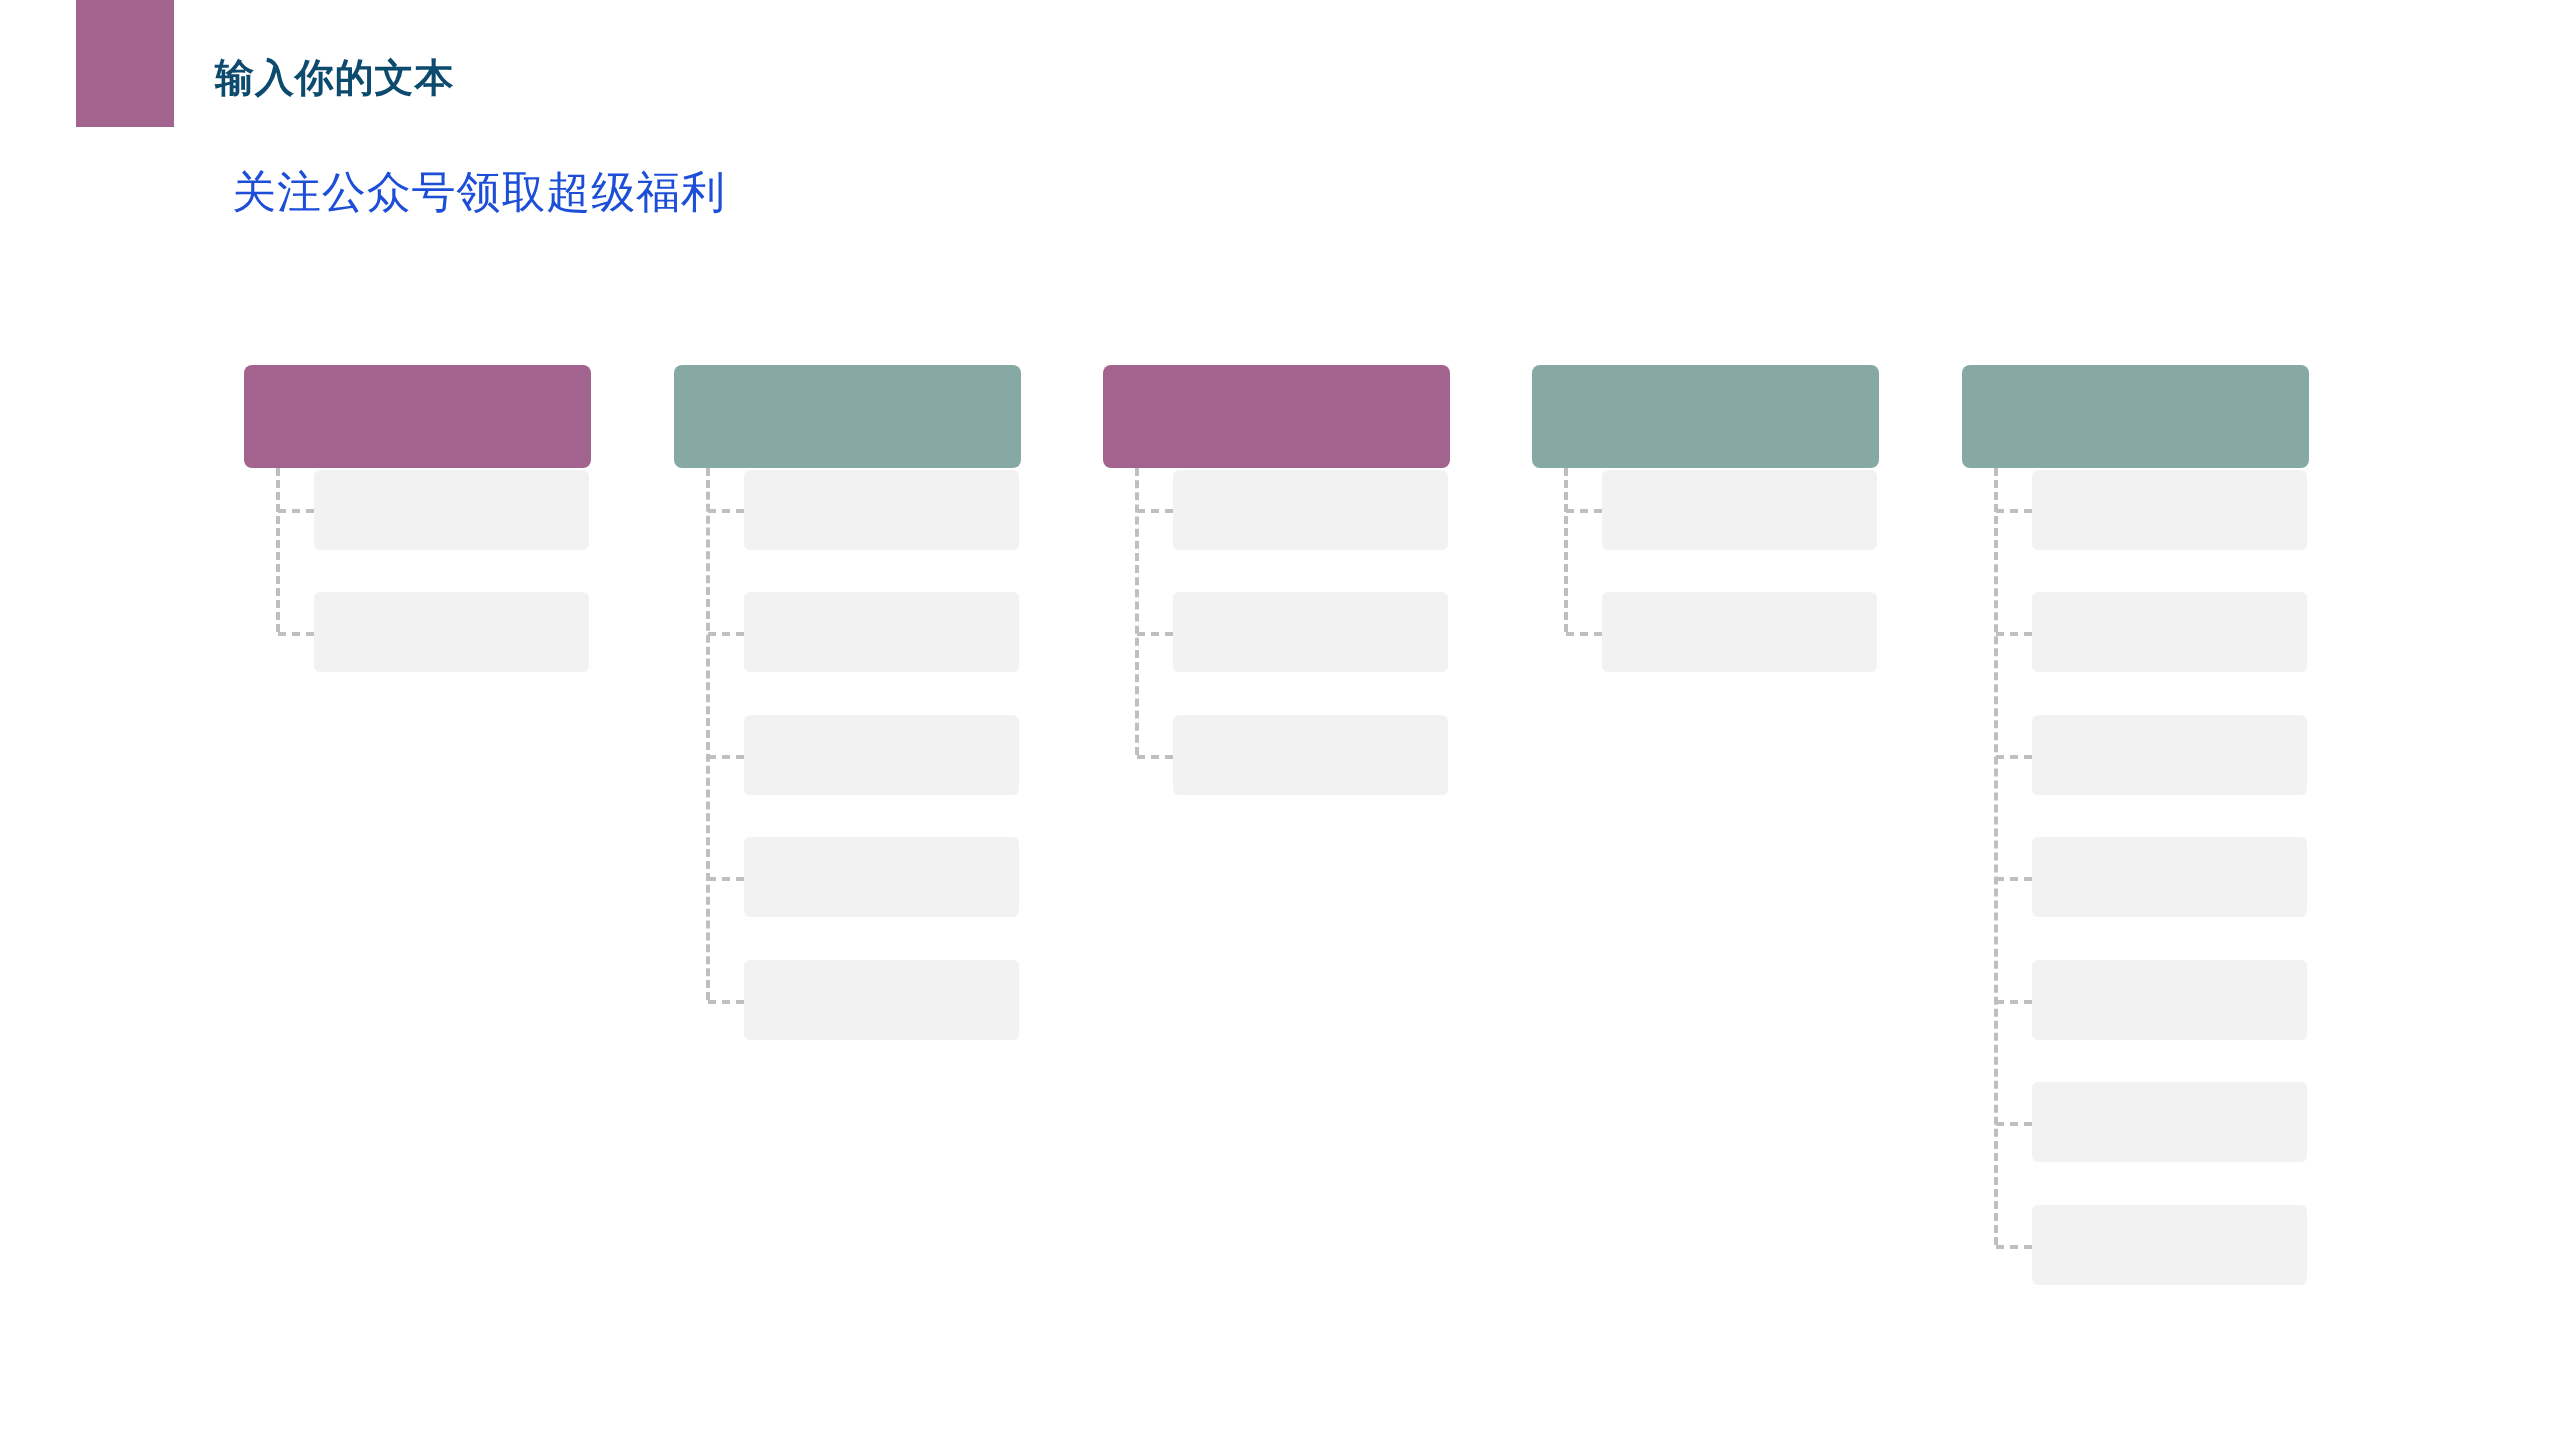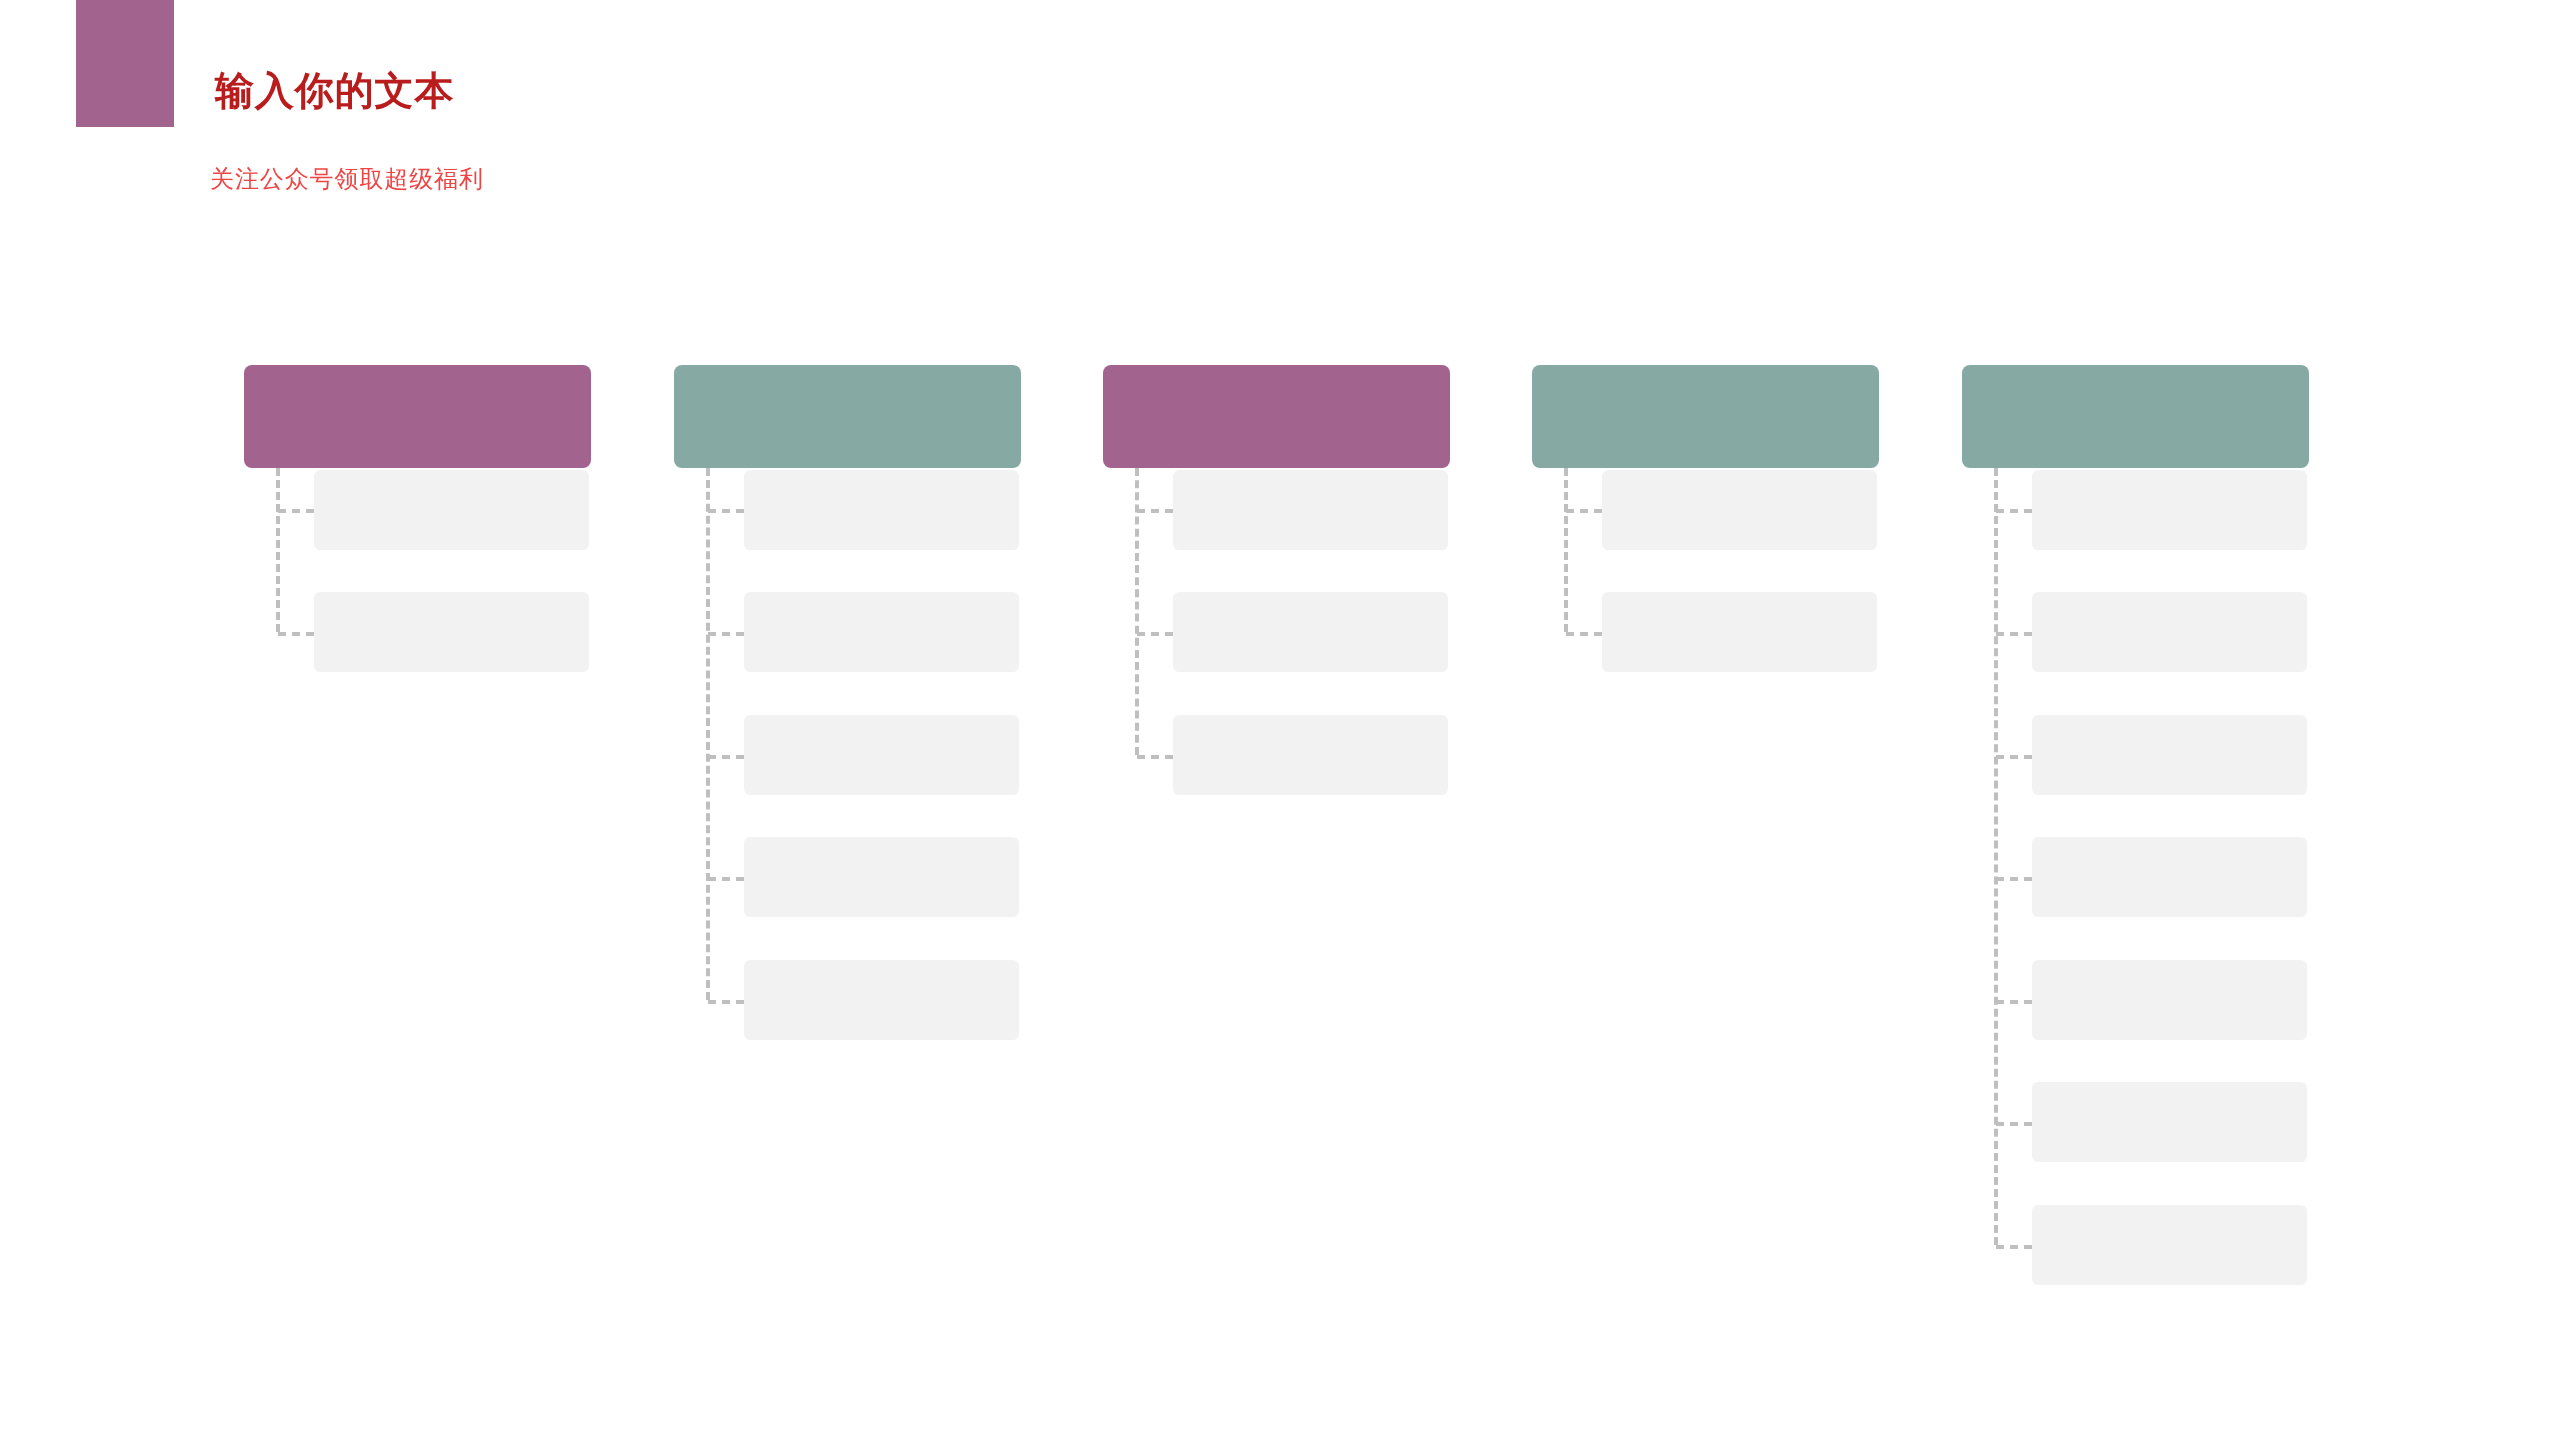--- a/index.html
+++ b/index.html
@@ -20,34 +20,34 @@
     position: absolute;
     left: 76px;
     top: 0;
     width: 98px;
     height: 127px;
     background: #a2648e;
   }
   #page-title {
     position: absolute;
     left: 215px;
-    top: 64px;
+    top: 51px;
     font-size: 39px;
     font-weight: bold;
-    color: #b91c1c;
+    color: #0c4a6e;
     letter-spacing: 0.9px;
     white-space: nowrap;
   }
   #page-subtitle {
     position: absolute;
-    left: 210px;
+    left: 232px;
     top: 163px;
-    font-size: 24px;
+    font-size: 44px;
     font-weight: normal;
-    color: #ef4444;
+    color: #1d4ed8;
     letter-spacing: 0.9px;
     white-space: nowrap;
   }
 
   
   #diagram {
     position: absolute;
     left: 0;
     top: 0;
     width: 2576px;

